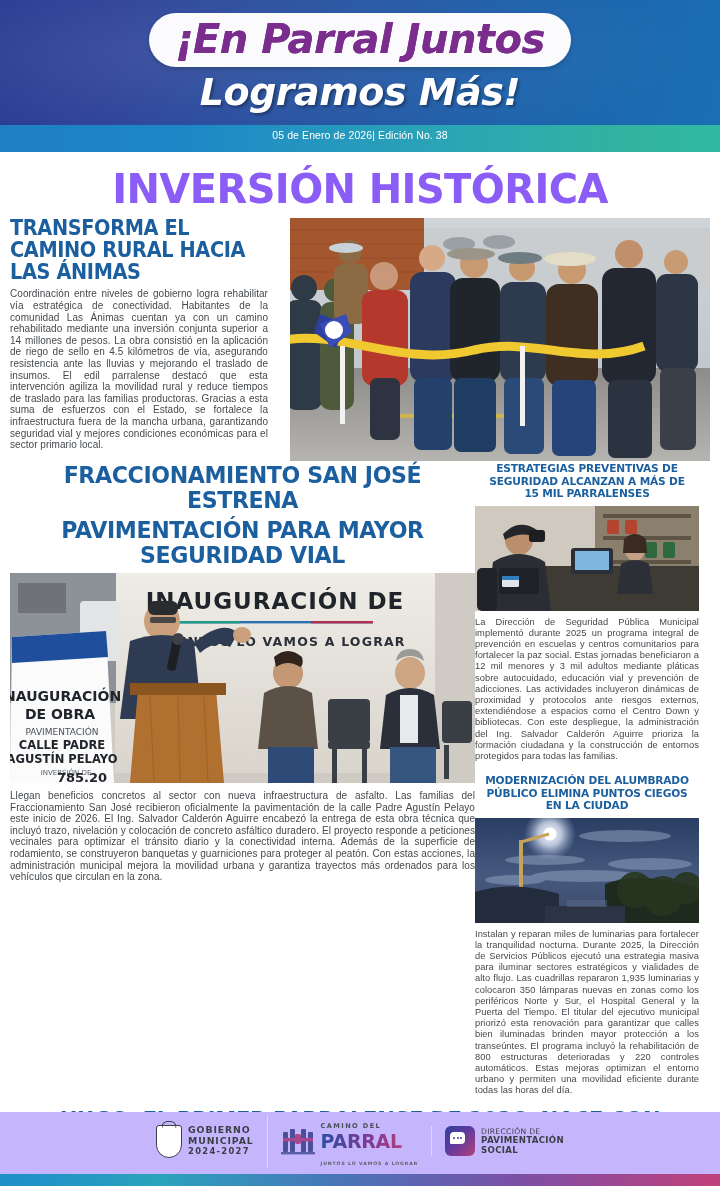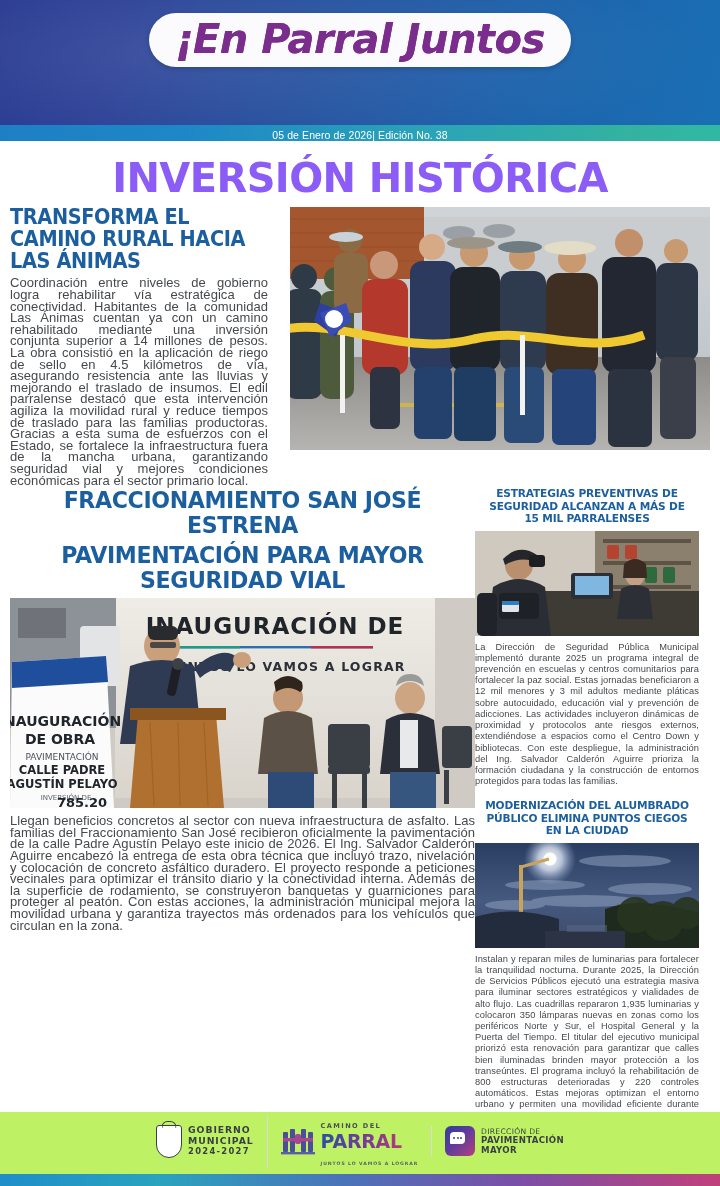--- a/index.html
+++ b/index.html
@@ -54,21 +54,21 @@
     font-family:"DejaVu Sans", sans-serif;
     font-weight:bold; font-style:italic;
     font-size:38px; line-height:44px;
     letter-spacing:-.5px;
     color:#ffffff;
     text-shadow:2px 2px 3px rgba(0,0,0,.35);
     white-space:nowrap;
   }
 
   .editionbar{
-    height:16px;
+    height:27px;
     background:linear-gradient(90deg,#1f7fc4 0%,#1d87c7 25%,#2ba5b6 62%,#33b39f 88%,#2fb9a3 100%);
     color:#fff;
     font-size:10.5px;
     line-height:20px;
     text-align:center;
     letter-spacing:.1px;
   }
 
   
   .page{ padding:0 10px; }
@@ -90,21 +90,21 @@
     font-weight:bold;
     color:#1c5f9e;
     letter-spacing:-.4px;
     line-height:1.04;
     transform:scaleX(.92);
     transform-origin:left center;
   }
   .hl.center{ transform:scaleX(.94); transform-origin:center center; text-align:center; }
 
   p.body{
-    font-size:13px;
+    font-size:10px;
     line-height:11.6px;
     text-align:justify;
     color:#45494d;
     letter-spacing:.05px;
   }
 
   .photo{
     position:relative;
     overflow:hidden;
     background:#b9c0c7;
@@ -153,21 +153,21 @@
     position:absolute;
     left:0; bottom:0;
     width:720px;
   }
   .logos{
     display:flex;
     align-items:center;
     justify-content:center;
     gap:0px;
     height:62px;
-    background:#bef264;
+    background:#c4b5fd;
     padding-bottom:4px;
   }
   .logo{ display:flex; align-items:center; gap:6px; padding:0 13px; }
   .logo + .logo{ border-left:1px solid #d9dcdf; }
 
   .shield{
     width:26px; height:33px;
     background:#fff;
     border:1.6px solid #3b3f45;
     border-radius:3px 3px 13px 13px;
@@ -243,20 +243,21 @@
   }
 </style>
 </head>
 <body>
 
 <header class="masthead">
   <div class="mh-inner">
     <div class="title-pill">
       <span class="t1">¡En Parral Juntos</span>
     </div>
+    <span class="t2">Logramos Más!</span>
   </div>
 </header>
 <div class="editionbar">05 de Enero de 2026| Edición No. 38</div>
 
 <main class="page">
 
   <h1 class="section-title">INVERSIÓN HISTÓRICA</h1>
 
   <section class="art1">
     <div class="left">
@@ -640,18 +641,18 @@
       <span class="chat-logo">
         <span class="bub">
             <i></i>
             <i></i>
             <i></i>
           </span>
       </span>
       <span class="dcs-txt">
         <span>DIRECCIÓN DE</span><br>
         <b>PAVIMENTACIÓN</b><br>
-        <b>MAYOR</b>
+        <b>SOCIAL</b>
       </span>
     </div>
   </div>
   <div class="footbar"></div>
 </footer>
 
 </body></html>

